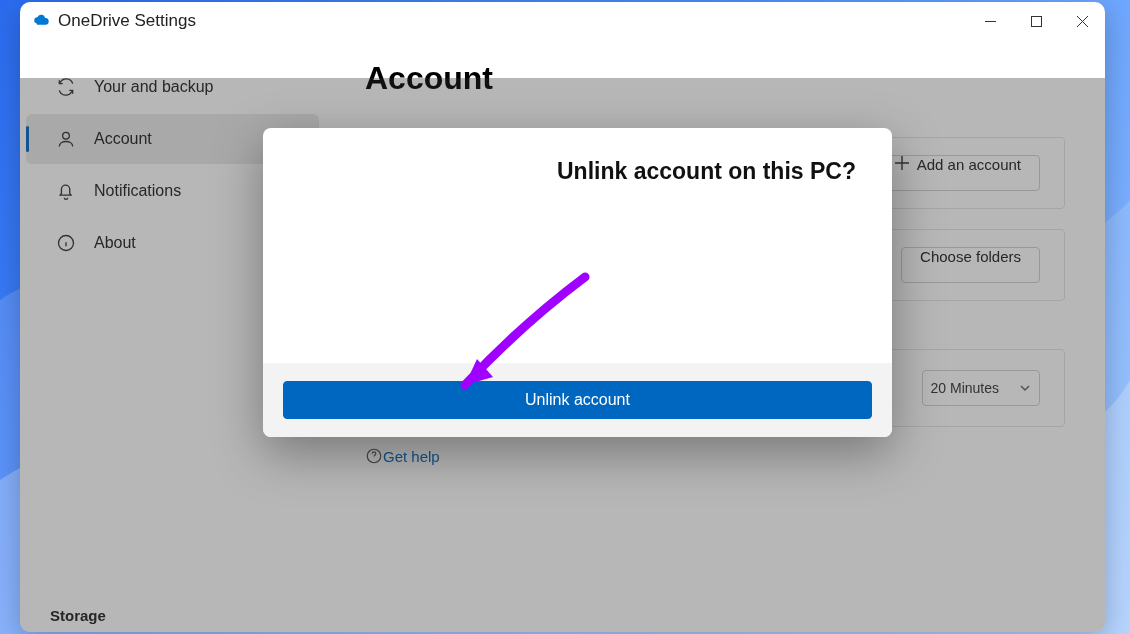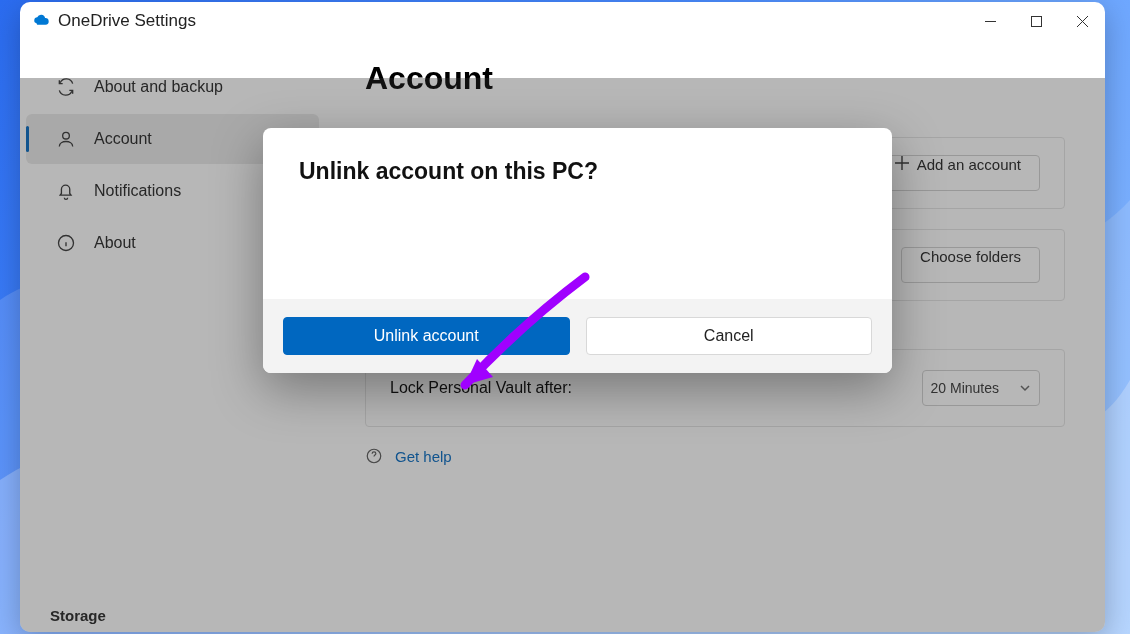--- a/index.html
+++ b/index.html
@@ -78,39 +78,40 @@
   .section-sub {
     font-size: 14px; color: #555; margin: 6px 0 12px 0;
   }
   .vault-card { display: flex; align-items: center; justify-content: space-between; }
   .select-fake {
     height: 36px; padding: 0 8px;
     border: 1px solid #d0d0d0; border-radius: 4px;
     display: inline-flex; align-items: center; gap: 20px;
     font-size: 14px; color: #333;
   }
-  .helprow { display: flex; align-items: center; gap: 12px; margin-top: 16px; }
+  .helprow { display: flex; align-items: center; margin-top: 16px; }
   .helprow a { color: #0067c0; text-decoration: none; font-size: 15px; }
 
   
   .dim {
     position: absolute; inset: 0; top: 38px;
     background: rgba(50,50,50,0.35);
   }
 
   
   .modal {
     position: absolute;
     left: 243px; top: 126px;
-    width: 629px; height: 245px;
+    width: 629px; height: 309px;
     background: #fff;
     border-radius: 8px;
     box-shadow: 0 16px 50px rgba(0,0,0,0.35);
     display: flex; flex-direction: column;
     overflow: hidden;
+    text-align: right;
   }
   .modal-body { padding: 30px 36px 20px 36px; flex: 1; }
   .modal-body h2 { font-size: 23px; font-weight: 600; color: #111; margin-bottom: 14px; }
   .modal-body p { font-size: 16px; color: #333; line-height: 1.45; }
   .modal-footer {
     background: #f3f3f3; padding: 18px 20px;
     display: flex; gap: 16px;
   }
   .mbtn {
     flex: 1; height: 38px; border-radius: 4px;
@@ -167,21 +168,21 @@
   <div class="content">
 
     <div class="sidebar">
       <div class="sidebar-item">
         <span class="s-icon">
             <svg viewBox="0 0 24 24" width="20" height="20" fill="none" stroke="#333" stroke-width="1.6">
               <path d="M20 8A8 8 0 0 0 5 7M4 16a8 8 0 0 0 15 1"></path>
               <path d="M4 4v4h4M20 20v-4h-4"></path>
             </svg>
           </span>
-        <span>About and backup</span>
+        <span>Your and backup</span>
       </div>
       <div class="sidebar-item active">
         <span class="s-icon">
             <svg viewBox="0 0 24 24" width="20" height="20" fill="none" stroke="#333" stroke-width="1.6">
               <circle cx="12" cy="8" r="4"></circle>
               <path d="M4 21c0-4 4-6 8-6s8 2 8 6"></path>
             </svg>
           </span>
         <span>Account</span>
       </div>
@@ -249,21 +250,20 @@
 
     <div class="dim"></div>
   </div>
 
   <div class="modal">
     <div class="modal-body">
       <h2>Unlink account on this PC?</h2>
     </div>
     <div class="modal-footer">
       <div class="mbtn primary">Unlink account</div>
-      <div class="mbtn secondary">Cancel</div>
     </div>
   </div>
 
   <div class="arrow-annot">
     <svg width="170" height="140" viewBox="0 0 170 140">
       <defs>
         <marker id="ah" markerWidth="14" markerHeight="14" refX="3" refY="7" orient="auto">
           <path d="M0,0 L14,7 L0,14 L4,7 Z" fill="#a000ff"></path>
         </marker>
       </defs>

